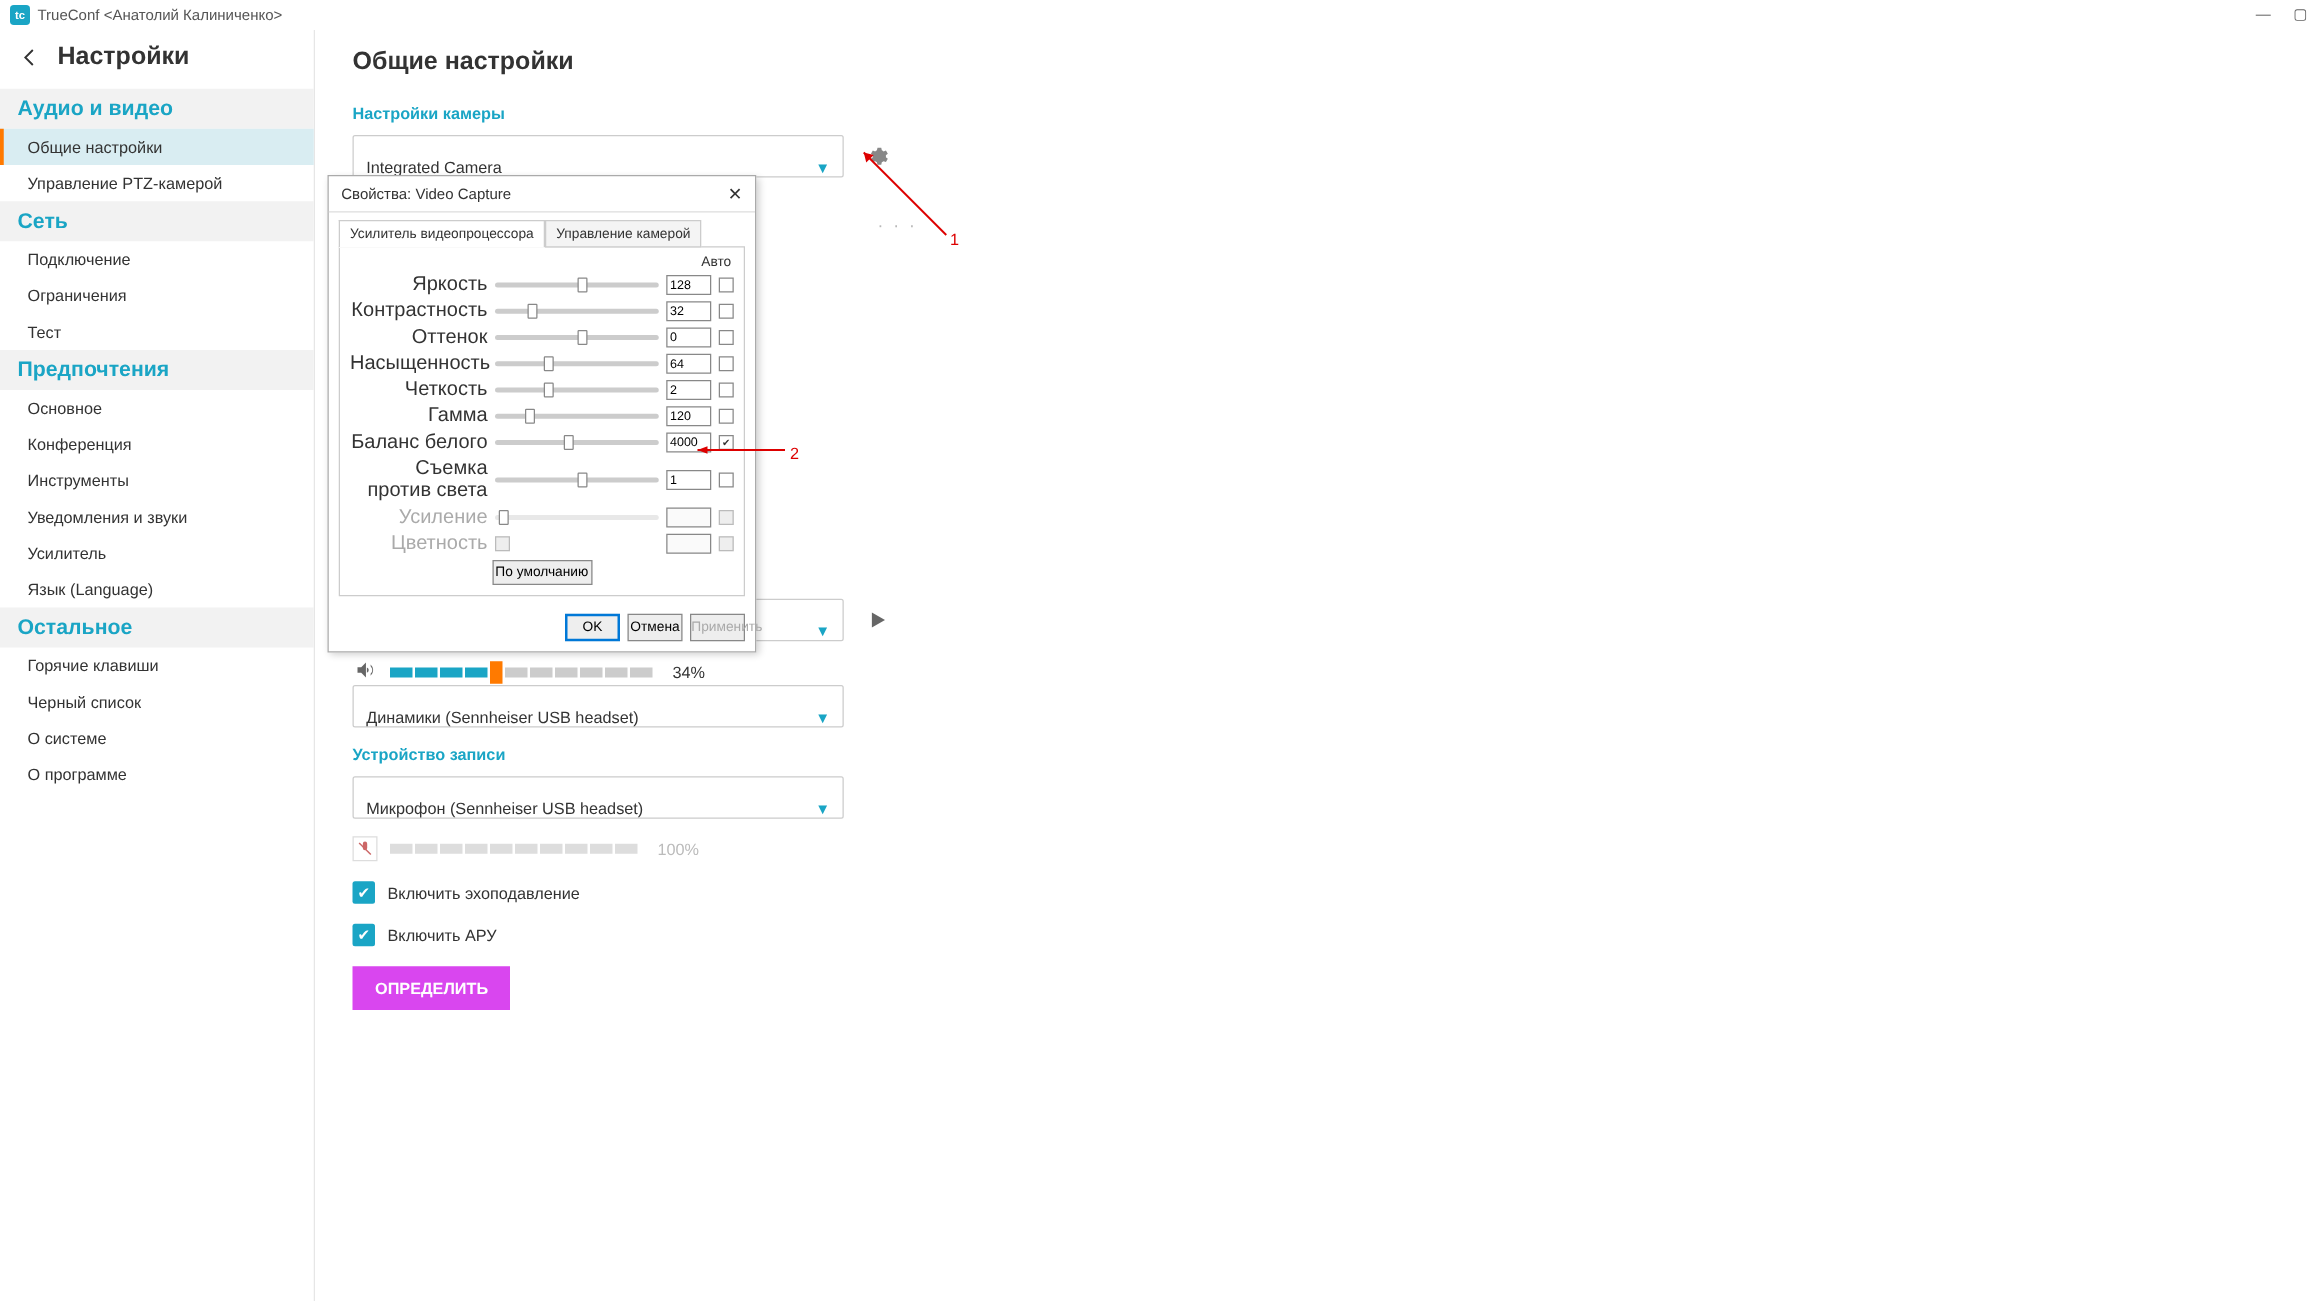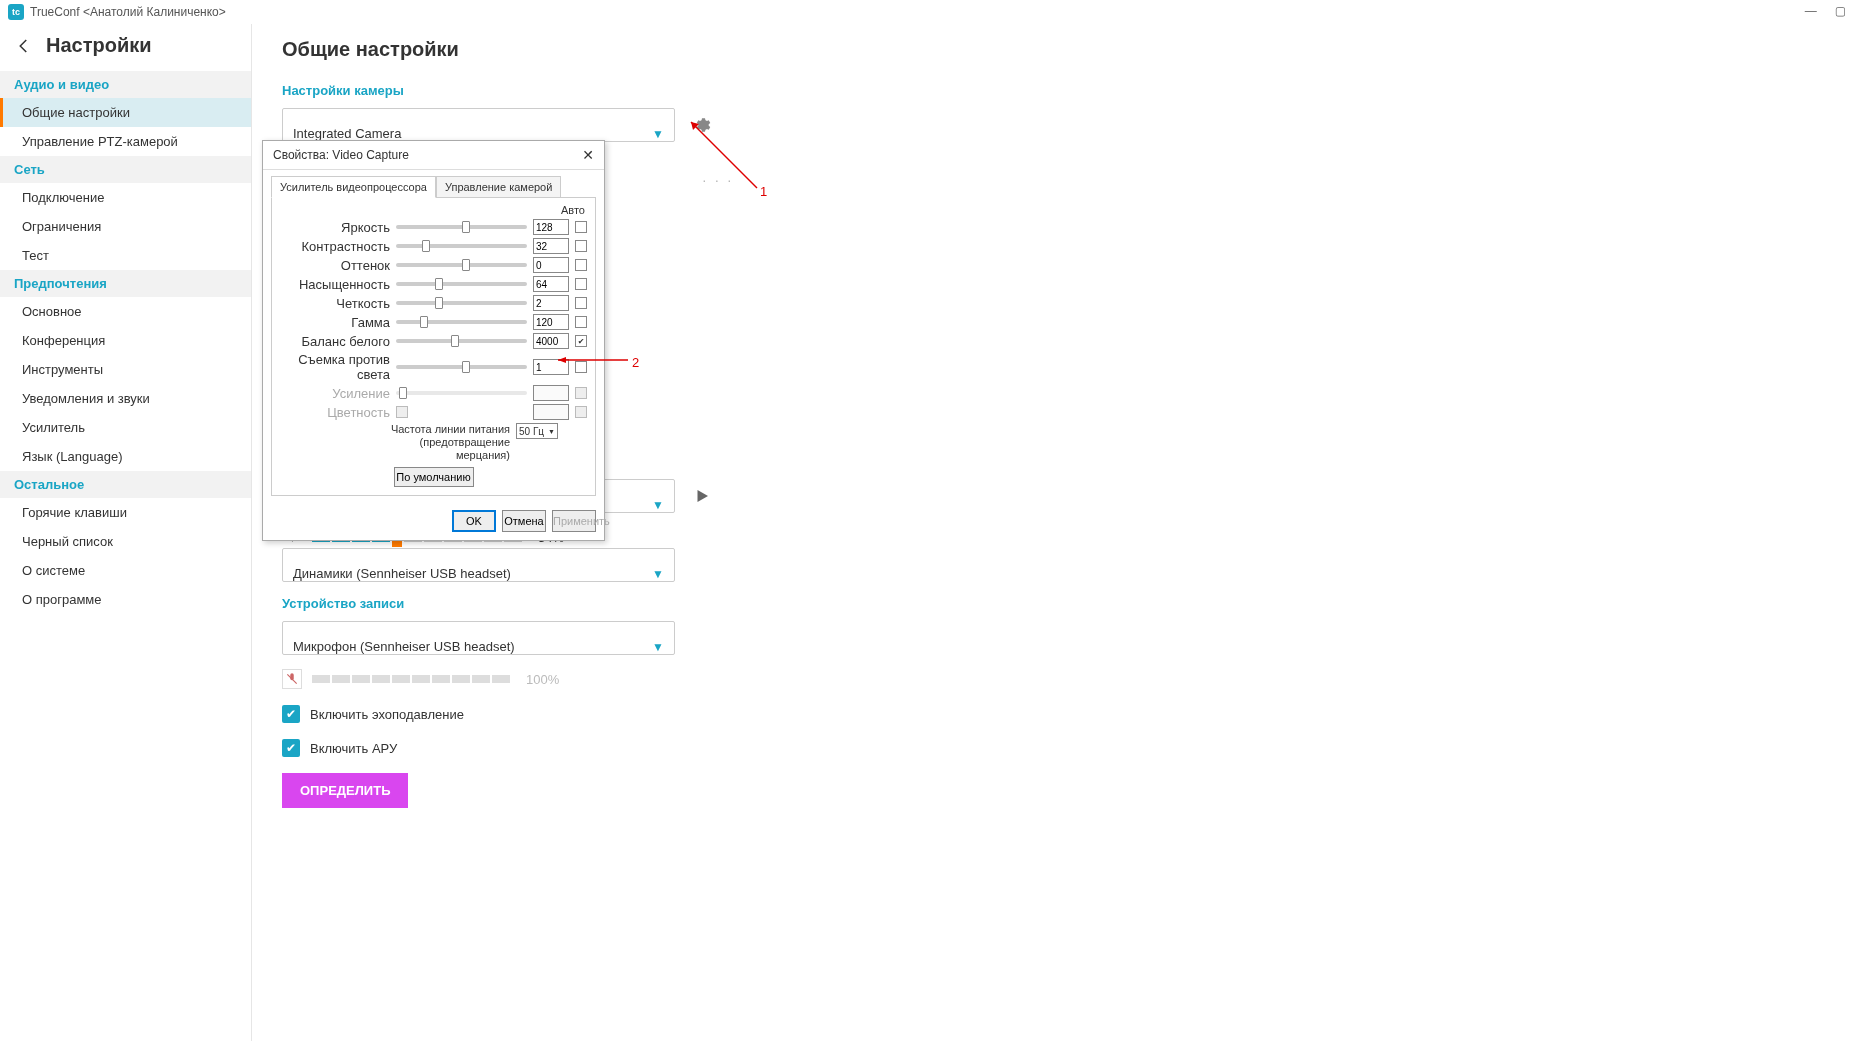--- a/index.html
+++ b/index.html
@@ -14,21 +14,21 @@
 
 .app-body { display: flex; height: calc(100% - 24px); }
 
 
 .sidebar { width: 252px; border-right: 1px solid #e6e6e6; display: flex; flex-direction: column; }
 .sidebar-header { display: flex; align-items: center; padding: 10px 14px 14px; gap: 12px; }
 .sidebar-header h1 { font-size: 20px; font-weight: 600; }
 .back-icon { width: 20px; height: 20px; cursor: pointer; display: flex; align-items: center; justify-content: center; }
 .back-icon svg { width: 18px; height: 18px; stroke: #333; }
 
-.side-section { font-size: 13px; font-weight: 600; color: #1aa5c5; padding: 6px 14px; background: #f2f2f2; }
+.side-section { font-size: 17px; font-weight: 600; color: #1aa5c5; padding: 6px 14px; background: #f2f2f2; }
 .side-item { padding: 7px 14px 7px 22px; cursor: pointer; font-size: 13px; color: #333; }
 .side-item.active { background: #d9edf2; border-left: 3px solid #ff7a00; padding-left: 19px; font-weight: 500; }
 
 
 .main { flex: 1; padding: 14px 30px; overflow-y: auto; position: relative; }
 .main h2 { font-size: 20px; font-weight: 600; margin-bottom: 22px; }
 .section-title { color: #1aa5c5; font-weight: 600; font-size: 13px; margin: 14px 0 10px; }
 .label-sub { font-size: 13px; color: #333; margin: 10px 0 6px; }
 
 .select-row { display: flex; align-items: center; gap: 18px; }
@@ -62,21 +62,21 @@
 .dlg-title { display: flex; justify-content: space-between; align-items: center; padding: 6px 10px; border-bottom: 1px solid #ddd; font-size: 12px; }
 .dlg-title .close { cursor: pointer; font-size: 14px; }
 .dlg-tabs { display: flex; padding: 6px 8px 0; gap: 0; }
 .dlg-tab { padding: 4px 8px; border: 1px solid #ccc; background: #fff; cursor: pointer; font-size: 11px; position: relative; }
 .dlg-tab.active { border-bottom-color: #fff; z-index: 2; }
 .dlg-tab:not(.active) { background: #f4f4f4; }
 .dlg-panel { border: 1px solid #ccc; margin: -1px 8px 8px; padding: 6px 8px 8px; }
 
 .dlg-head { text-align: right; font-size: 11px; margin-bottom: 2px; padding-right: 2px; }
 .prop-row { display: flex; align-items: center; gap: 6px; margin: 3px 0; }
-.prop-label { width: 110px; text-align: right; font-size: 13px; }
+.prop-label { width: 110px; text-align: right; font-size: 16px; }
 .prop-label.disabled { color: #aaa; }
 .slider { flex: 1; height: 4px; background: #ccc; position: relative; border-radius: 2px; }
 .slider .thumb { position: absolute; top: -4px; width: 8px; height: 12px; background: #fff; border: 1px solid #888; border-radius: 1px; }
 .slider.disabled { background: #e8e8e8; }
 .val-input { width: 36px; height: 16px; border: 1px solid #888; font-size: 10px; padding: 0 2px; }
 .auto-chk { width: 12px; height: 12px; border: 1px solid #888; background: #fff; display: flex; align-items: center; justify-content: center; font-size: 9px; }
 .auto-chk.checked::after { content: "✔"; font-size: 8px; }
 .auto-chk.disabled { background: #eee; border-color: #bbb; }
 
 .freq-row { display: flex; align-items: flex-start; gap: 6px; margin-top: 2px; }
@@ -328,31 +328,20 @@
           <div class="auto-chk disabled"></div>
         </div>
         <div class="prop-row">
           <div class="prop-label disabled">Цветность</div>
           <div class="auto-chk disabled"></div>
           <div style="flex: 1 1 0%;"></div>
           <input class="val-input" disabled="" style="">
           <div class="auto-chk disabled"></div>
         </div>
       </div>
-    <div class="freq-row">
-      <div class="freq-label">
-        <span>Частота линии питания</span><br>
-        <span>(предотвращение</span><br>
-        <span>мерцания)</span>
-      </div>
-      <div class="freq-sel">
-        <span>50 Гц</span>
-        <span class="tri">▼</span>
-      </div>
-    </div>
     <button class="dlg-default">По умолчанию</button>
   </div>
   <div class="dlg-btns">
     <button class="dlg-btn primary">OK</button>
     <button class="dlg-btn">Отмена</button>
     <button class="dlg-btn disabled">Применить</button>
   </div>
 </div>
 
 <svg class="annot" style="left:685px;top:116px" width="80" height="80">

